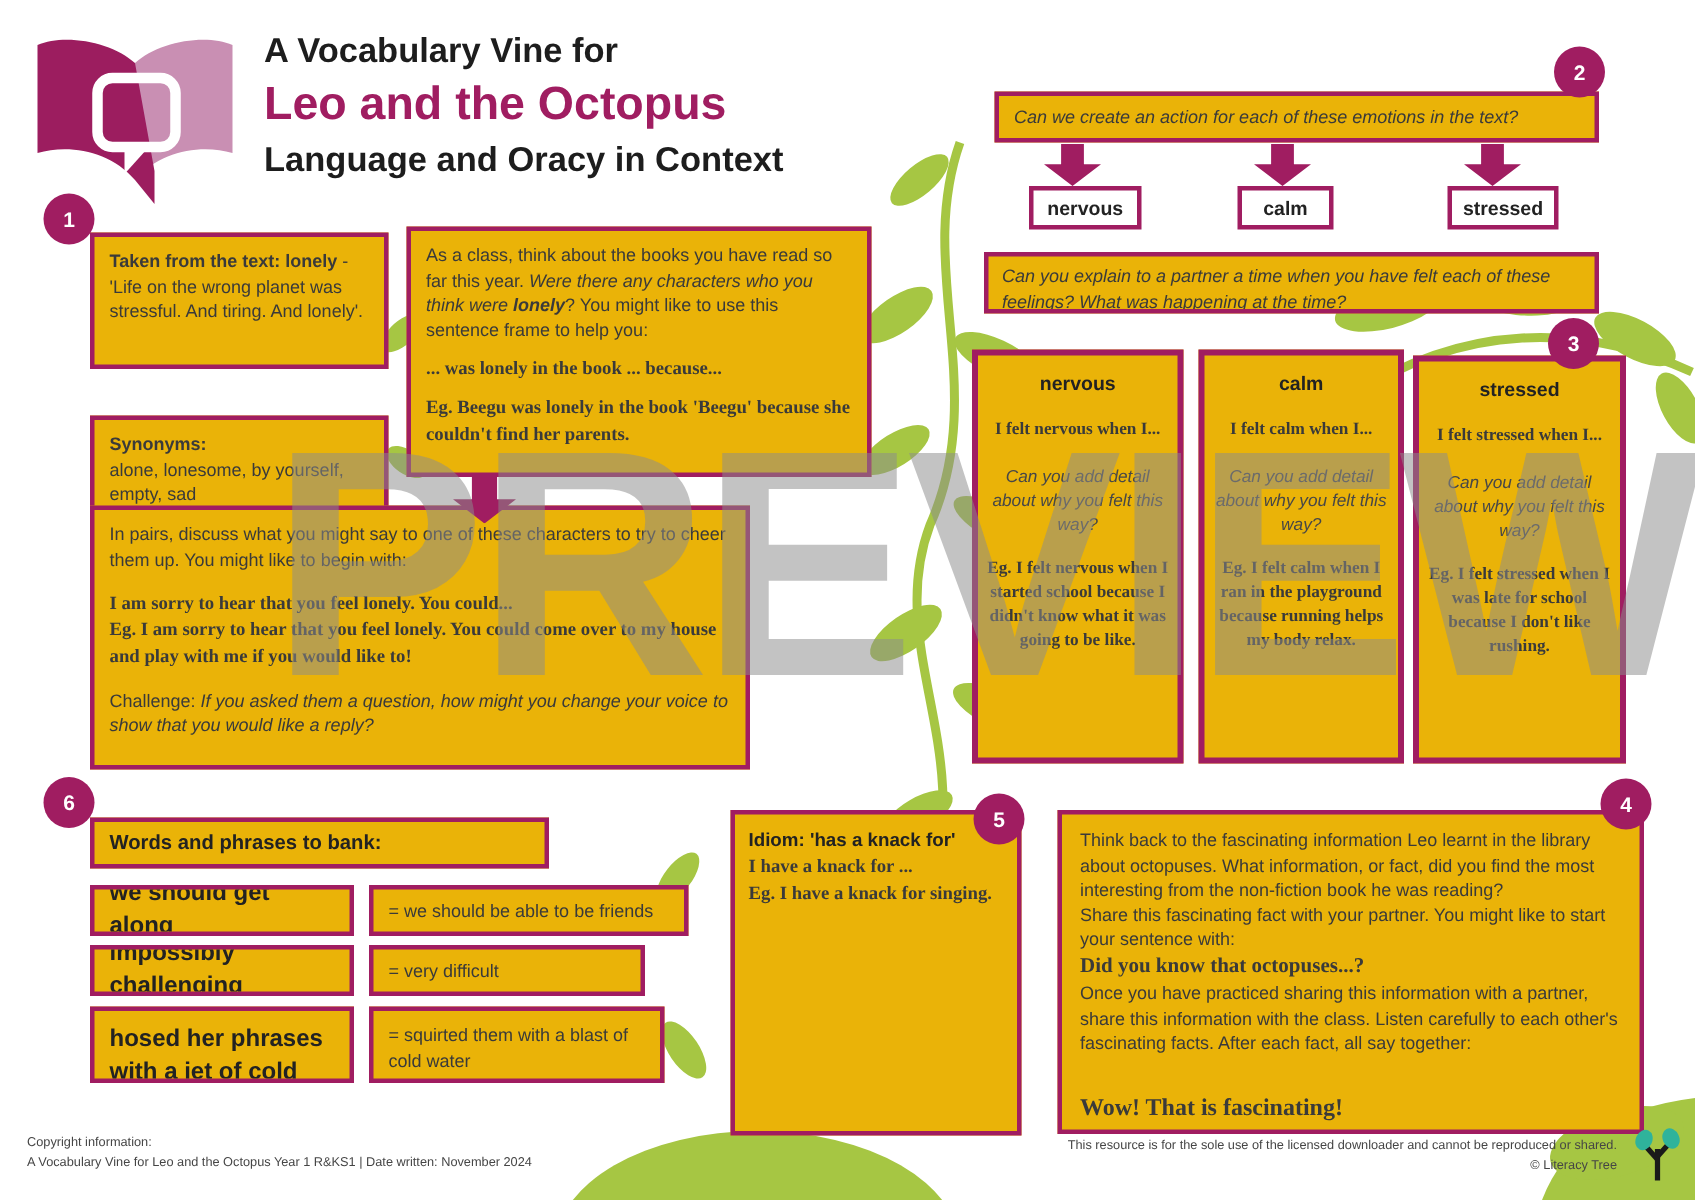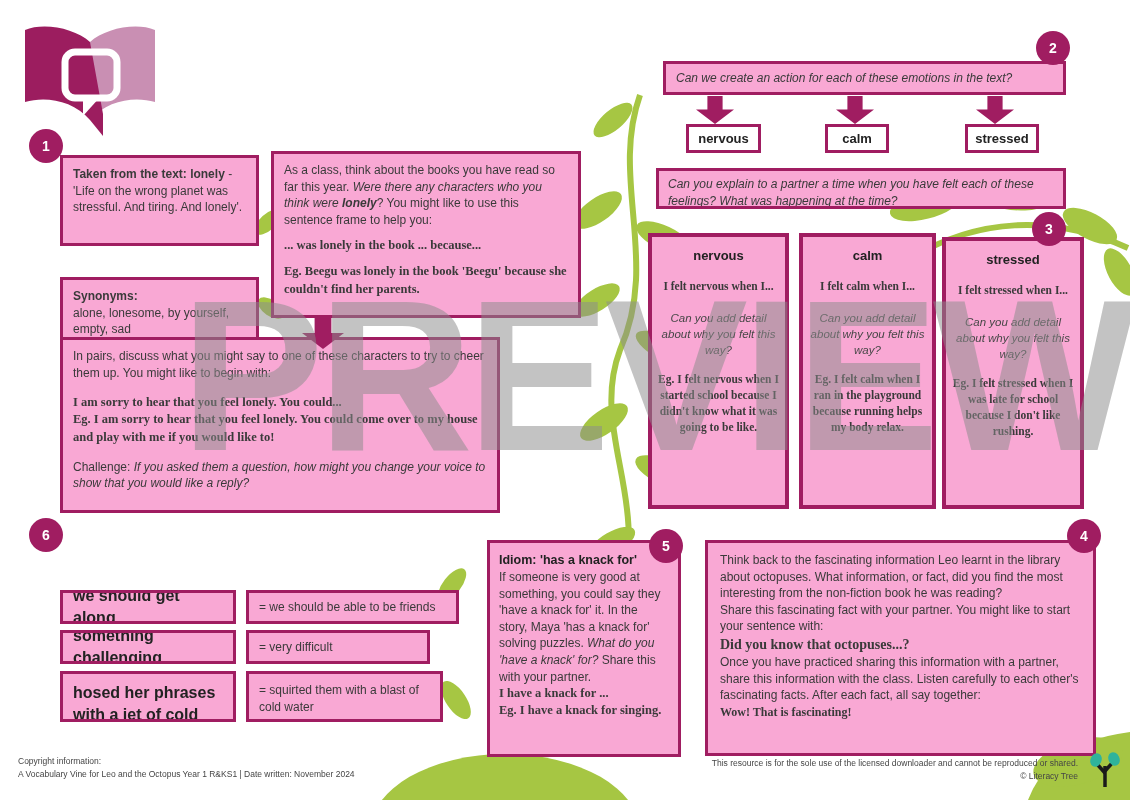--- a/index.html
+++ b/index.html
@@ -4,21 +4,21 @@
 <style>
   :root{
     --accent:#a01d61;
     --leaf:#a6c643;
     --ink:#3a3a3a;
   }
   html,body{margin:0;padding:0;}
   body{font-family:"Liberation Sans","DejaVu Sans",sans-serif;background:#e8e8e8;}
   #page{position:relative;width:1130px;height:800px;background:#ffffff;overflow:hidden;margin:0 auto;}
   #decor{position:absolute;left:0;top:0;z-index:0;}
-  .box{position:absolute;background:#f9a8d4;border:3px solid var(--accent);box-sizing:border-box;
+  .box{position:absolute;background:#eab308;border:3px solid var(--accent);box-sizing:border-box;
        padding:8px 10px;color:var(--ink);font-size:12px;line-height:1.38;z-index:1;overflow:hidden;}
   .badge{position:absolute;width:34px;height:34px;border-radius:50%;background:var(--accent);
          color:#fff;font-weight:bold;font-size:14px;display:flex;align-items:center;
          justify-content:center;z-index:3;}
   .arrow-down{position:absolute;background:var(--accent);z-index:2;
          clip-path:polygon(30% 0,70% 0,70% 48%,100% 48%,50% 100%,0 48%,30% 48%);}
   .hand{font-family:cursive;font-weight:600;}
   .b{font-weight:bold;}
   .i{font-style:italic;}
   #watermark{position:absolute;left:0;top:268px;width:100%;text-align:right;z-index:6;
@@ -88,20 +88,25 @@
 
   <svg style="position:absolute;left:14px;top:24px;z-index:2;" width="152" height="112" viewBox="0 0 150 112">
     <path d="M75,18 C90,4 122,-2 140,6 L140,78 C120,72 92,76 75,96 Z" fill="#c98fb3"></path>
     <path d="M75,18 C60,4 28,-2 10,6 L10,78 C30,72 58,76 75,96 L88,112 L88,90 Z" fill="#9c1d5f"></path>
     <g>
       <rect x="50" y="28" width="52" height="46" rx="10" fill="none" stroke="#ffffff" stroke-width="7"></rect>
       <path d="M68,72 L68,92 L86,72 Z" fill="#ffffff"></path>
     </g>
   </svg>
 
+  <div id="title-block">
+    <div id="title-line1">A Vocabulary Vine for</div>
+    <div id="title-line2">Leo and the Octopus</div>
+    <div id="title-line3">Language and Oracy in Context</div>
+  </div>
 
   <div class="badge" style="left:29px;top:129px;">1</div>
   <div class="badge" style="left:1036px;top:31px;">2</div>
   <div class="badge" style="left:1032px;top:212px;">3</div>
   <div class="badge" style="left:1067px;top:519px;">4</div>
   <div class="badge" style="left:649px;top:529px;">5</div>
   <div class="badge" style="left:29px;top:518px;">6</div>
 
   <div class="box" style="left:60px;top:155px;width:199px;height:91px;">
     <p><span class="b">Taken from the text: lonely</span><span> - </span><span>'Life on the wrong planet was stressful. And tiring. And lonely'.</span></p>
@@ -157,55 +162,57 @@
     <div class="col-ex hand">Eg. I felt calm when I ran in the playground because running helps my body relax.</div>
   </div>
 
   <div class="box fcol" style="left:942px;top:237px;width:142px;height:272px;border-width:4px;">
     <div class="col-title">stressed</div>
     <div class="col-start hand">I felt stressed when I...</div>
     <div class="col-prompt">Can you add detail about why you felt this way?</div>
     <div class="col-ex hand">Eg. I felt stressed when I was late for school because I don't like rushing.</div>
   </div>
 
+  <div class="box" style="left:60px;top:545px;width:306px;height:34px;display:flex;align-items:center;">
+    <span class="b" style="font-size:13.5px;color:#222;">Words and phrases to bank:</span>
+  </div>
 
   <div class="box wb-phrase" style="left:60px;top:590px;width:176px;height:34px;">
     <span>we should get along</span>
   </div>
   <div class="box wb-mean" style="left:246px;top:590px;width:213px;height:34px;">
     <span>= we should be able to be friends</span>
   </div>
 
   <div class="box wb-phrase" style="left:60px;top:630px;width:176px;height:34px;">
-    <span>something challenging</span>
+    <span>impossibly challenging</span>
   </div>
   <div class="box wb-mean" style="left:246px;top:630px;width:184px;height:34px;">
     <span>= very difficult</span>
   </div>
 
   <div class="box wb-phrase wb-multi" style="left:60px;top:671px;width:176px;height:51px;">
     <span>hosed her phrases with a jet of cold water</span>
   </div>
   <div class="box wb-mean wb-multi" style="left:246px;top:671px;width:197px;height:51px;">
     <span>= squirted them with a blast of cold water</span>
   </div>
 
   <div class="box" style="left:487px;top:540px;width:194px;height:217px;padding:9px;">
     <p class="b" style="color:#222;font-size:12.5px;">Idiom: 'has a knack for'</p>
-    <p><span>If someone is very good at something, you could say they 'have a knack for' it. In the story, Maya 'has a knack for' solving puzzles. </span><span class="i">What do you 'have a knack' for?</span><span> Share this with your partner.</span></p>
     <p class="hand" style="font-size:12.5px;">I have a knack for ...</p>
     <p class="hand" style="font-size:12.5px;">Eg. I have a knack for singing.</p>
   </div>
 
   <div class="box" style="left:705px;top:540px;width:391px;height:216px;padding:9px 12px;">
     <p>Think back to the fascinating information Leo learnt in the library about octopuses. What information, or fact, did you find the most interesting from the non-fiction book he was reading?</p>
     <p>Share this fascinating fact with your partner. You might like to start your sentence with:</p>
     <p class="hand" style="font-size:14px;">Did you know that octopuses...?</p>
     <p>Once you have practiced sharing this information with a partner, share this information with the class. Listen carefully to each other's fascinating facts. After each fact, all say together:</p>
-    <p class="hand" style="font-size:12px;">Wow! That is fascinating!</p>
+    <p class="hand" style="font-size:16px;margin-top:24px;">Wow! That is fascinating!</p>
   </div>
 
   <div class="foot" style="left:18px;top:755px;">
     <div>Copyright information:</div>
     <div>A Vocabulary Vine for Leo and the Octopus Year 1 R&amp;KS1 | Date written: November 2024</div>
   </div>
 
   <div class="foot" style="right:52px;top:757px;text-align:right;width:520px;">
     <div>This resource is for the sole use of the licensed downloader and cannot be reproduced or shared.</div>
     <div>© Literacy Tree</div>

